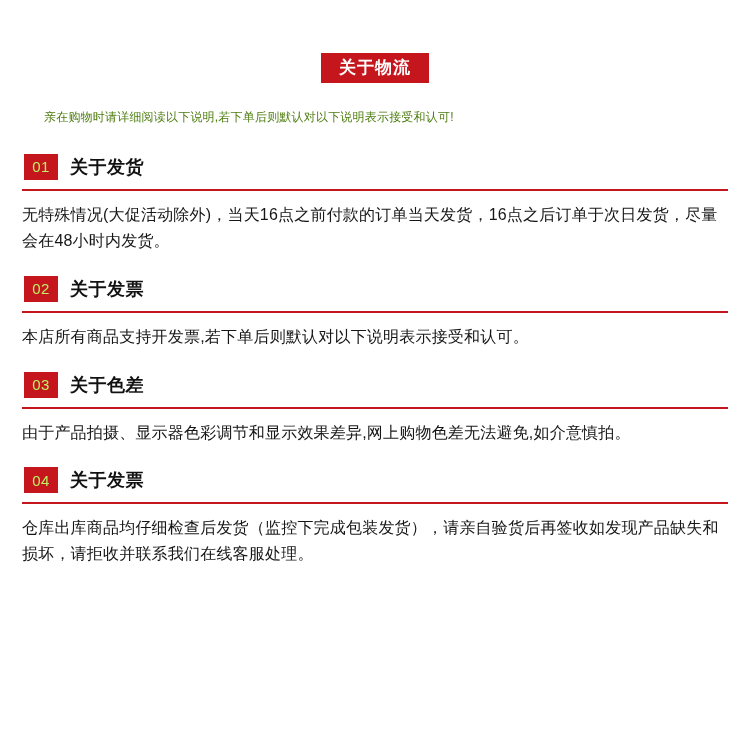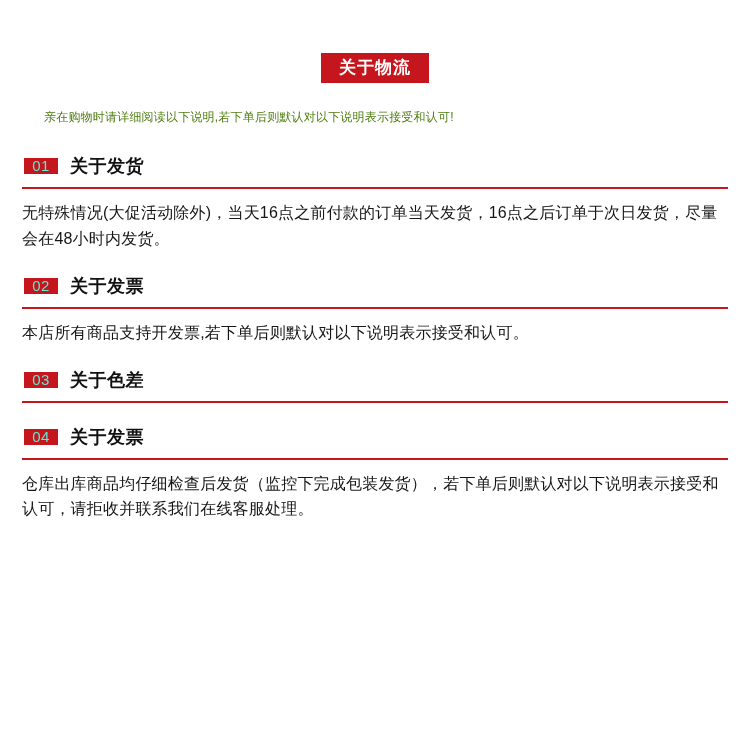--- a/index.html
+++ b/index.html
@@ -55,25 +55,25 @@
     margin-top: 22px;
   }
   .sec-head {
     display: flex;
     align-items: center;
     gap: 12px;
     padding-left: 2px;
   }
   .num {
     background: #c4161c;
-    color: #5eead4;
+    color: #bef264;
     font-size: 15px;
     font-weight: normal;
     width: 34px;
-    height: 16px;
+    height: 26px;
     display: flex;
     align-items: center;
     justify-content: center;
     line-height: 1;
     letter-spacing: 0.5px;
   }
   .sec-title {
     font-size: 18px;
     font-weight: bold;
     color: #111111;
@@ -121,25 +121,26 @@
     <div class="rule"></div>
     <div class="sec-body">本店所有商品支持开发票,若下单后则默认对以下说明表示接受和认可。</div>
   </div>
 
   <div class="section" data-idx="2">
     <div class="sec-head">
       <span class="num">03</span>
       <span class="sec-title">关于色差</span>
     </div>
     <div class="rule"></div>
+    <div class="sec-body">由于产品拍摄、显示器色彩调节和显示效果差异,网上购物色差无法避免,如介意慎拍。</div>
   </div>
 
   <div class="section" data-idx="3">
     <div class="sec-head">
       <span class="num">04</span>
       <span class="sec-title">关于发票</span>
     </div>
     <div class="rule"></div>
-    <div class="sec-body">仓库出库商品均仔细检查后发货（监控下完成包装发货），若下单后则默认对以下说明表示接受和认可，请拒收并联系我们在线客服处理。</div>
+    <div class="sec-body">仓库出库商品均仔细检查后发货（监控下完成包装发货），请亲自验货后再签收如发现产品缺失和损坏，请拒收并联系我们在线客服处理。</div>
   </div>
 
 
 </div>
 
 </body></html>

